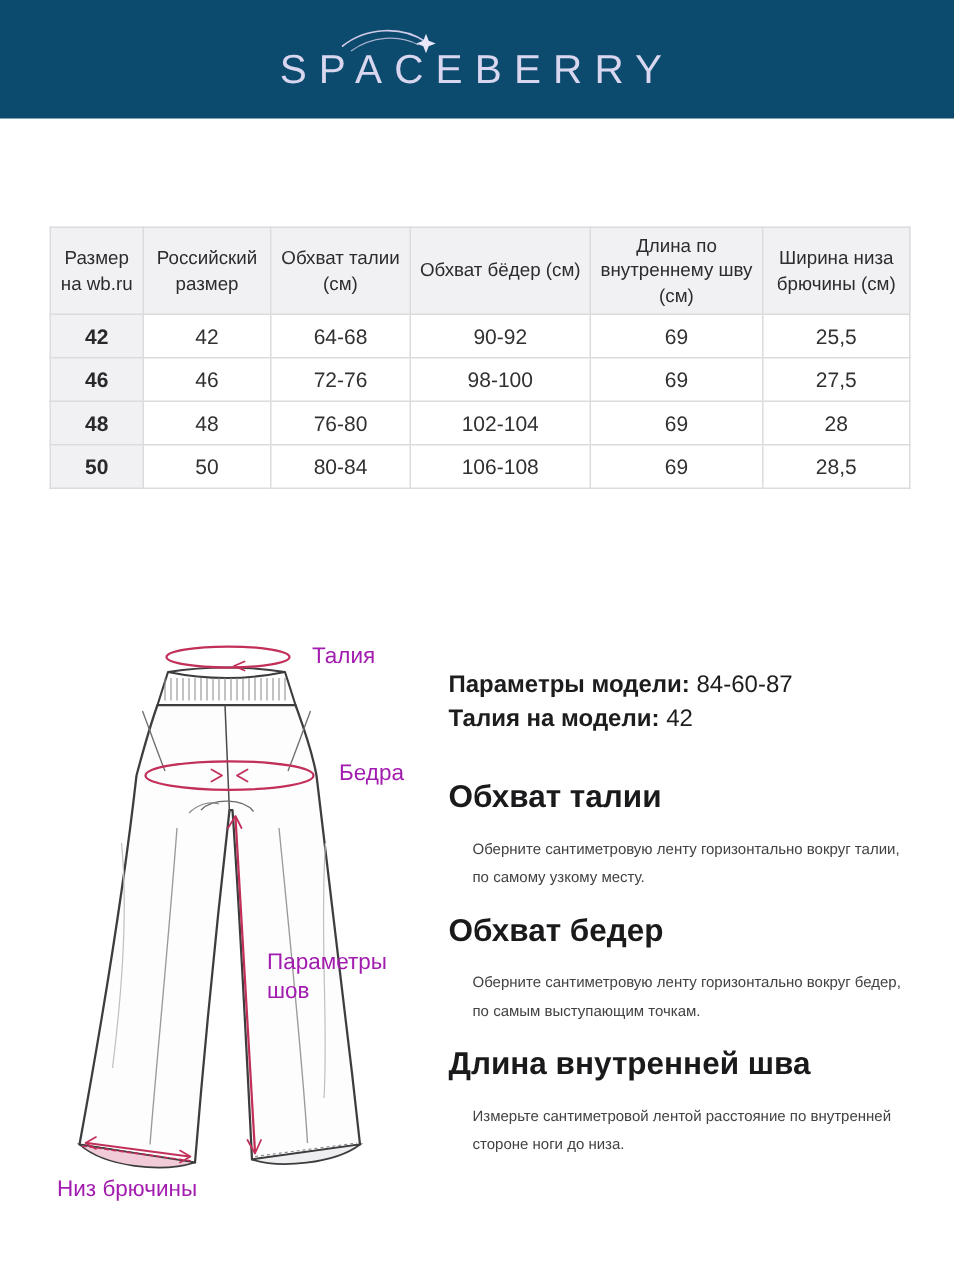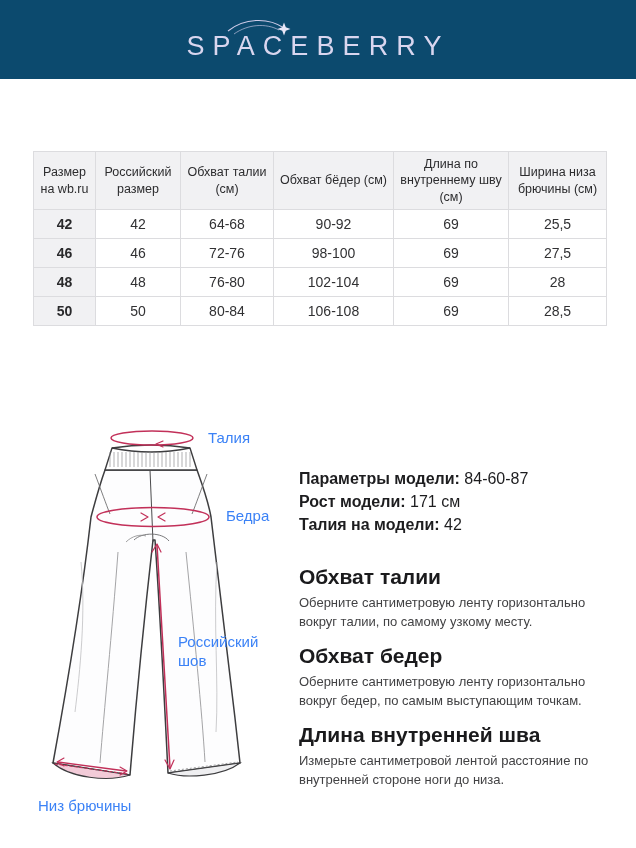--- a/index.html
+++ b/index.html
@@ -20,35 +20,35 @@
   .size-table th,.size-table td{border:1px solid #dcdcdf;text-align:center;
               vertical-align:middle;padding:0 4px;}
   .size-table th{height:57px;font-size:12.5px;font-weight:500;color:#2c2c2e;
               background:#f1f1f3;line-height:1.3;}
   .size-table td{height:28px;font-size:14px;color:#313133;background:#ffffff;}
   .size-table td.rowhead{background:#f1f1f3;font-weight:700;color:#29292b;}
 
   
   .diagram{position:absolute;left:18px;top:412px;width:280px;height:400px;}
   .diagram svg{position:absolute;left:0;top:0;}
-  .d-label{position:absolute;font-size:15px;font-weight:500;color:#3b82f6;line-height:1.25;}
+  .d-label{position:absolute;font-size:15px;font-weight:500;color:#a21caf;line-height:1.25;}
   .lbl-waist{left:190px;top:17px;}
   .lbl-hips{left:208px;top:95px;text-align:center;}
   .lbl-inseam{left:160px;top:221px;width:108px;}
-  .lbl-hem{left:20px;top:372px;margin-top:13px;}
+  .lbl-hem{left:20px;top:372px;}
 
   
-  .info-col{position:absolute;left:299px;top:467px;width:300px;}
+  .info-col{position:absolute;left:299px;top:445px;width:300px;}
   .model-line{font-size:16px;line-height:23px;color:#1d1d1f;}
   .model-line .ml-label{font-weight:700;}
   .sections{margin-top:31px;}
   .sec{margin-bottom:15px;}
   .sec-title{font-size:21px;font-weight:700;color:#1a1a1c;line-height:20px;
              margin:0 0 7px 0;}
-  .sec-text{font-size:13px;line-height:18.5px;color:#424244;margin:0;width:296px;}
+  .sec-text{font-size:10px;line-height:18.5px;color:#424244;margin:16px;width:296px;}
 </style>
 </head>
 <body>
 
 <div class="page">
 
   <div class="header" style="background:#0c4a6e;">
     <div class="logo-wrap">
       <svg class="logo-star" width="72" height="32" viewBox="0 0 72 32">
         <path d="M4,18 C20,5 44,4 60,15" fill="none" stroke="#cfcce9" stroke-width="1.1"></path>
@@ -150,32 +150,28 @@
         <path d="M134,140 L139,132 L143,140" stroke-width="1.2"></path>
         <path d="M147,348 L152,357 L156,348" stroke-width="1.2"></path>
         <path d="M37,352 L110,362" stroke-width="1.1" stroke-dasharray="2.5,2.5"></path>
         <path d="M40,350 L108,359" stroke-width="1.3"></path>
         <path d="M46,346 L39,350 L46,354" stroke-width="1.1"></path>
         <path d="M102,355 L109,359 L102,363" stroke-width="1.1"></path>
       </g>
     </svg>
     <div class="d-label lbl-waist">Талия</div>
     <div class="d-label lbl-hips">Бедра</div>
-    <div class="d-label lbl-inseam">Российский шов</div>
+    <div class="d-label lbl-inseam">Параметры шов</div>
     <div class="d-label lbl-hem">Низ брючины</div>
   </div>
 
   <div class="info-col">
     <div class="model-line">
       <span class="ml-label">Параметры модели:</span>
       <span>84-60-87</span>
-    </div>
-    <div class="model-line">
-      <span class="ml-label">Рост модели:</span>
-      <span>171 см</span>
     </div>
     <div class="model-line">
       <span class="ml-label">Талия на модели:</span>
       <span>42</span>
     </div>
 
     <div class="sections">
       <div class="sec">
         <p class="sec-title">Обхват талии</p>
         <p class="sec-text">Оберните сантиметровую ленту горизонтально вокруг талии, по самому узкому месту.</p>

